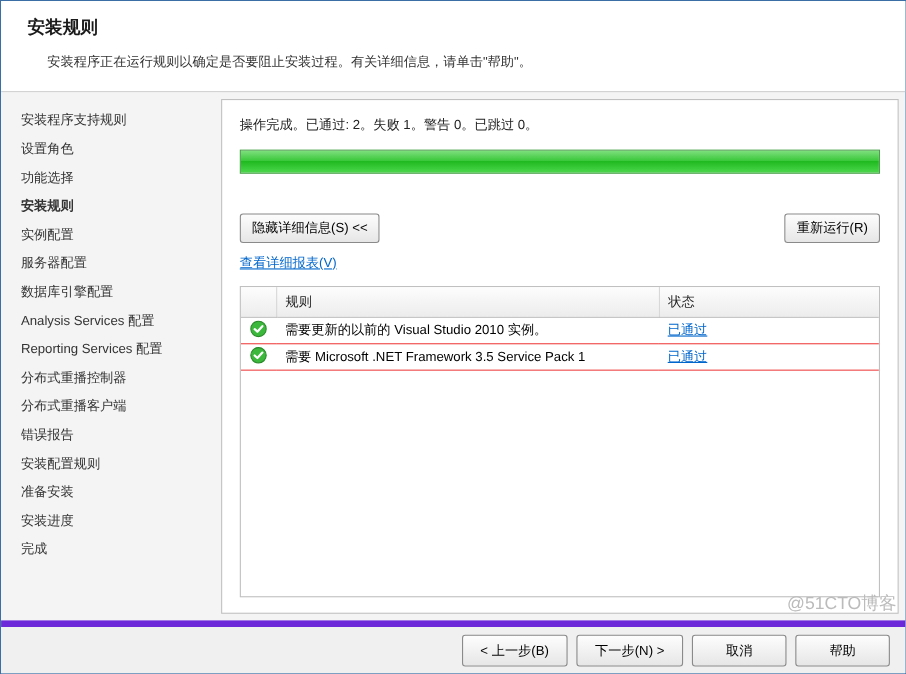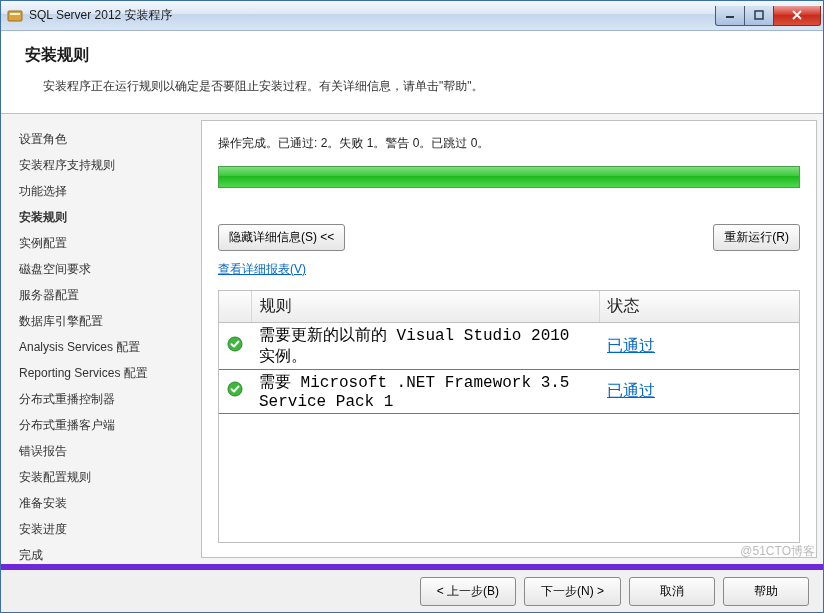--- a/index.html
+++ b/index.html
@@ -20,76 +20,49 @@
     .sidebar { width: 200px; background: #f4f4f4; padding: 12px 0 12px 18px; }
     .sidebar-item { padding: 4px 0; color: #333; cursor: default; font-size: 12px; line-height: 1.5; }
     .sidebar-item.active { font-weight: bold; }
     .main { flex: 1; background: #fff; border: 1px solid #c0c0c0; margin: 6px 6px 6px 0; padding: 14px 16px; display: flex; flex-direction: column; overflow: hidden; }
     .status-line { color: #222; margin-bottom: 14px; font-size: 12px; }
     .progress-bar { height: 22px; background: linear-gradient(to bottom, #7de07d 0%, #3cc83c 45%, #1eb81e 46%, #4cd84c 100%); border: 1px solid #4aa04a; margin-bottom: 16px; }
     .actions-row { display: flex; justify-content: space-between; margin-bottom: 10px; margin-top: 20px; }
     .btn { background: linear-gradient(to bottom, #fdfdfd, #e6e6e6); border: 1px solid #8a8a8a; border-radius: 3px; padding: 4px 10px; font-size: 12px; cursor: pointer; font-family: inherit; }
     .link { color: #0066cc; text-decoration: underline; cursor: pointer; font-size: 12px; margin-bottom: 12px; display: inline-block; }
     .table-wrap { border: 1px solid #c0c0c0; flex: 1; overflow: auto; background: #fff; }
-    table { width: 100%; border-collapse: collapse; font-size: 16px; font-family: Liberation Mono, monospace; }
+    table { width: 100%; border-collapse: collapse; font-size: 12px; }
     thead th { background: linear-gradient(to bottom, #fdfdfd, #ececec); border-bottom: 1px solid #c0c0c0; border-right: 1px solid #d8d8d8; padding: 5px 8px; text-align: left; font-weight: normal; color: #222; }
     thead th:first-child { width: 28px; }
     thead th:last-child { width: 200px; border-right: none; }
     tbody td { padding: 2px 8px; border-bottom: 1px solid #ef4444; vertical-align: middle; margin-top: 20px; }
     tbody td:first-child { text-align: center; }
     .check-icon { display: inline-flex; width: 16px; height: 16px; align-items: center; justify-content: center; }
     .status-link { color: #0066cc; text-decoration: underline; cursor: pointer; }
     .footer { height: 48px; border-top: 6px solid #6d28d9; background: #f0f0f0; display: flex; align-items: center; justify-content: flex-end; padding: 0 14px; gap: 8px; }
     .footer .btn { padding: 5px 16px; min-width: 86px; }
-    .watermark { position: absolute; right: 8px; bottom: 52px; color: #bbb; font-size: 12px; pointer-events: none; }
+    .watermark { position: absolute; right: 8px; bottom: 52px; color: #bbb; font-size: 16px; pointer-events: none; }
   </style>
 </head>
 <body>
 
 <div class="window">
-  <div class="titlebar">
-    <span class="titlebar-icon">
-      <svg width="16" height="16" viewBox="0 0 16 16">
-          <rect x="1" y="3" width="14" height="10" rx="1" fill="#d9a440" stroke="#9c6e1a"></rect>
-          <rect x="3" y="5" width="10" height="2" fill="#fff4d6"></rect>
-        </svg>
-    </span>
-    <span class="titlebar-title">SQL Server 2012 安装程序</span>
-    <div class="win-controls">
-      <div class="win-btn win-min">
-          <svg width="10" height="10">
-            <rect x="1" y="6" width="8" height="2" fill="#2a3a50"></rect>
-          </svg>
-        </div>
-      <div class="win-btn win-max">
-          <svg width="10" height="10">
-            <rect x="1" y="1" width="8" height="8" fill="none" stroke="#2a3a50" stroke-width="1.5"></rect>
-          </svg>
-        </div>
-      <div class="win-btn win-close">
-          <svg width="12" height="10">
-            <path d="M2 1 L10 9 M10 1 L2 9" stroke="#fff" stroke-width="1.8"></path>
-          </svg>
-        </div>
-    </div>
-  </div>
 
   <div class="header">
     <h1>安装规则</h1>
     <p>安装程序正在运行规则以确定是否要阻止安装过程。有关详细信息，请单击"帮助"。</p>
   </div>
 
   <div class="content">
     <div class="sidebar" id="sidebar">
+        <div class="sidebar-item">安装程序支持规则</div>
         <div class="sidebar-item">设置角色</div>
-        <div class="sidebar-item">安装程序支持规则</div>
         <div class="sidebar-item">功能选择</div>
         <div class="sidebar-item active">安装规则</div>
         <div class="sidebar-item">实例配置</div>
-        <div class="sidebar-item">磁盘空间要求</div>
         <div class="sidebar-item">服务器配置</div>
         <div class="sidebar-item">数据库引擎配置</div>
         <div class="sidebar-item">Analysis Services 配置</div>
         <div class="sidebar-item">Reporting Services 配置</div>
         <div class="sidebar-item">分布式重播控制器</div>
         <div class="sidebar-item">分布式重播客户端</div>
         <div class="sidebar-item">错误报告</div>
         <div class="sidebar-item">安装配置规则</div>
         <div class="sidebar-item">准备安装</div>
         <div class="sidebar-item">安装进度</div>

